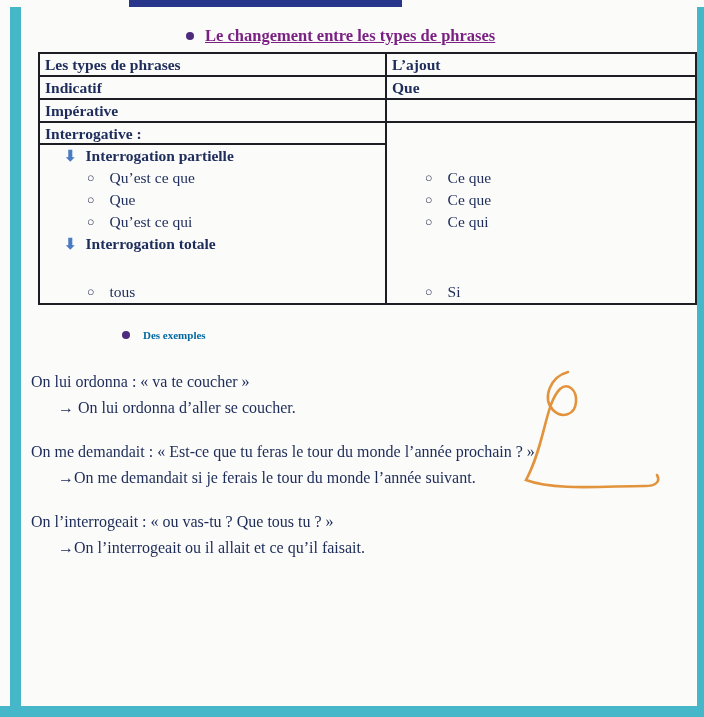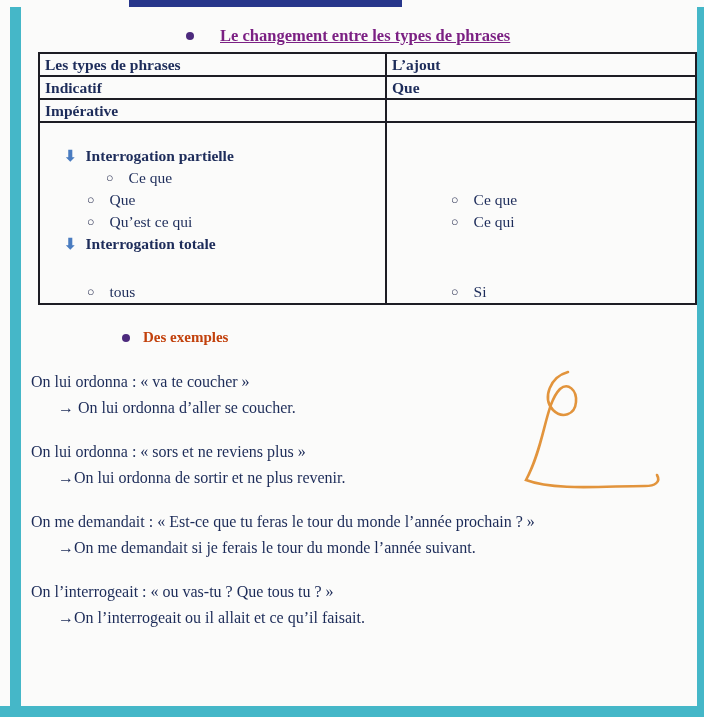--- a/index.html
+++ b/index.html
@@ -10,44 +10,44 @@
     color:#1d2c5a;
   }
   
   .top-bar { position:absolute; left:129px; top:0; width:273px; height:7px; background:#27368b; }
   .edge { position:absolute; background:#45b7c8; }
   .edge-left   { left:10px; top:7px; width:11px; height:710px; }
   .edge-right  { right:0;  top:7px; width:7px;  height:710px; }
   .edge-bottom { left:0; top:706px; width:704px; height:11px; }
 
   
-  .title-row { position:absolute; left:186px; top:26px; display:flex; align-items:center; gap:26px; }
+  .title-row { position:absolute; left:186px; top:26px; display:flex; align-items:center; gap:11px; }
   .dot { width:8px; height:8px; border-radius:50%; background:#4c2a7d; flex:0 0 auto; }
   .title-text { font-size:16.5px; font-weight:bold; color:#7b2083; text-decoration:underline; white-space:nowrap; }
 
   
   .table { position:absolute; left:38px; top:52px; width:659px; border:2px solid #1d1d24; box-sizing:border-box; font-size:15.5px; background:transparent; }
   .vdivider { position:absolute; left:345px; top:0; bottom:0; width:2px; background:#1d1d24; }
   .tr { display:flex; height:22px; line-height:22px;align-items:center; }
   .tr.hb { height:23px; line-height:21px; border-bottom:2px solid #1d1d24; box-sizing:border-box; }
   .tr.spacer { height:26px; }
   .td { box-sizing:border-box; height:100%; white-space:nowrap; overflow:hidden; }
   .td.l { width:345px; padding-left:5px; }
   .td.r { flex:1; padding-left:7px;border-radius:9px; }
   .bold { font-weight:bold; }
   .td.sub { padding-left:24px; }
   .td.item-l { padding-left:47px; }
-  .td.item-r { padding-left:66px; }
+  .td.item-r { padding-left:40px; }
   .circ { margin-right:15px; font-size:12.5px; color:#2a3052; position:relative; top:-1px; }
   .darrow { color:#4a7cc0; margin-right:9px; font-size:15px; }
   .pb { border-bottom:2px solid #1d1d24; }
 
   
   .examples-heading { position:absolute; left:122px; top:329px; display:flex; align-items:center; gap:13px; }
-  .eh-text { color:#c2410c; font-weight:bold; font-size:15px; }
+  .eh-text { color:#0369a1; font-weight:bold; font-size:11px; }
 
   
   .examples { position:absolute; left:31px; top:369px; width:656px; font-size:16px; color:#1c2b58; }
   .example { margin-bottom:18px; }
   .src { line-height:26px; white-space:nowrap; }
   .res { line-height:26px; padding-left:27px; white-space:nowrap; }
 
   .squiggle { position:absolute; left:0; top:0; pointer-events:none; }
 </style>
 </head>
@@ -76,31 +76,35 @@
     <div class="tr hb">
       <div class="td l bold">Indicatif</div>
       <div class="td r bold">Que</div>
     </div>
 
     <div class="tr hb">
       <div class="td l bold">Impérative</div>
     </div>
 
     <div class="tr">
+      <div class="td l bold pb">Interrogative :</div>
       <div class="td r"></div>
     </div>
 
     <div class="tr">
       <div class="td l sub bold">
         <span class="darrow">⬇</span><span>Interrogation partielle</span>
       </div>
       <div class="td r"></div>
     </div>
 
     <div class="tr">
+      <div class="td l item-l">
+        <span class="circ">○</span><span>Qu’est ce que</span>
+      </div>
       <div class="td r item-r">
         <span class="circ">○</span><span>Ce que</span>
       </div>
     </div>
 
     <div class="tr">
       <div class="td l item-l">
         <span class="circ">○</span><span>Que</span>
       </div>
       <div class="td r item-r">
@@ -143,24 +147,20 @@
     <span class="dot"></span>
     <span class="eh-text">Des exemples</span>
   </div>
 
   <div class="examples">
     <div class="example">
       <div class="src">On lui ordonna : « va te coucher »</div>
       <div class="res">→ On lui ordonna d’aller se coucher.</div>
     </div>
     <div class="example">
-      <div class="src">On lui ordonna : « sors et ne reviens plus »</div>
-      <div class="res">→On lui ordonna de sortir et ne plus revenir.</div>
-    </div>
-    <div class="example">
       <div class="src">On me demandait : « Est-ce que tu feras le tour du monde l’année prochain ? »</div>
       <div class="res">→On me demandait si je ferais le tour du monde l’année suivant.</div>
     </div>
     <div class="example">
       <div class="src">On l’interrogeait : « ou vas-tu ? Que tous tu ? »</div>
       <div class="res">→On l’interrogeait ou il allait et ce qu’il faisait.</div>
     </div>
   </div>
 
   <svg class="squiggle" width="704" height="717" viewBox="0 0 704 717">

